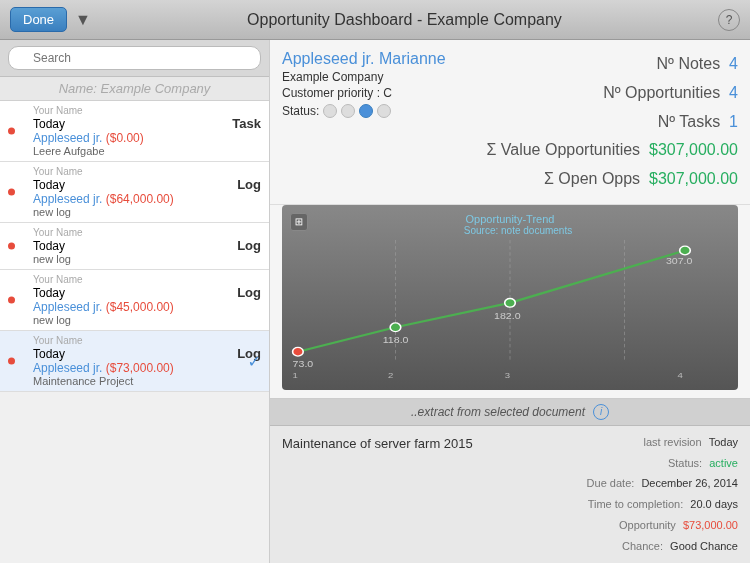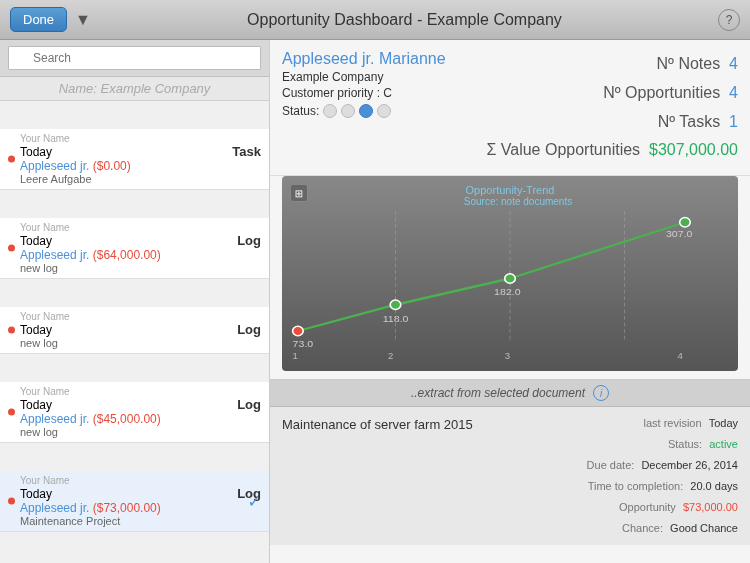--- a/index.html
+++ b/index.html
@@ -11,27 +11,27 @@
     .done-btn { background: linear-gradient(to bottom, #5a9fd4, #3a7fbf); color: white; border: 1px solid #2a6aaa; border-radius: 5px; padding: 4px 12px; font-size: 13px; cursor: pointer; }
     .filter-icon { margin-left: 8px; color: #555; font-size: 16px; }
     .help-btn { background: none; border: 1px solid #888; border-radius: 50%; width: 22px; height: 22px; font-size: 12px; color: #555; cursor: pointer; display: flex; align-items: center; justify-content: center; }
 
     
     .main-layout { display: flex; height: 523px; }
 
     
     .left-panel { width: 270px; background: #f0f0f0; border-right: 1px solid #ccc; display: flex; flex-direction: column; }
     .search-bar { padding: 6px 8px; background: #d8d8d8; border-bottom: 1px solid #c0c0c0; }
-    .search-input { width: 100%; background: white; border: 1px solid #bbb; border-radius: 1px; padding: 4px 8px 4px 24px; font-size: 12px; color: #999; position: relative; }
+    .search-input { width: 100%; background: white; border: 1px solid #bbb; border-radius: 10px; padding: 4px 8px 4px 24px; font-size: 12px; color: #999; position: relative; }
     .search-wrapper { position: relative; }
     .search-wrapper::before { content: '🔍'; position: absolute; left: 6px; top: 50%; transform: translateY(-50%); font-size: 10px; color: #999; }
     .group-header { text-align: center; color: #aaa; font-style: italic; font-size: 13px; padding: 4px; background: #e8e8e8; border-bottom: 1px solid #d0d0d0; }
 
     .list-items { overflow-y: auto; flex: 1; }
-    .list-item { background: white; border-bottom: 1px solid #ddd; padding: 4px 8px 4px 20px; position: relative; cursor: pointer; margin-top: 28px; }
+    .list-item { background: white; border-bottom: 1px solid #ddd; padding: 4px 8px 4px 33px; position: relative; cursor: pointer; }
     .list-item.selected { background: #e8f0fb; }
     .list-item .item-meta { font-size: 10px; color: #aaa; }
     .list-item .item-row { display: flex; justify-content: space-between; align-items: center; }
     .list-item .item-type { font-weight: bold; font-size: 13px; color: #333; }
     .list-item .item-link { color: #4a90d9; font-size: 12px; }
     .list-item .item-desc { font-size: 11px; color: #666; }
     .red-dot { position: absolute; left: 8px; top: 50%; transform: translateY(-50%); width: 7px; height: 7px; background: #e74c3c; border-radius: 50%; }
     .checkmark { position: absolute; right: 8px; top: 50%; transform: translateY(-50%); color: #4a90d9; font-size: 16px; }
 
     
@@ -184,20 +184,24 @@
           &nbsp;<span class="stats-value">4</span>
         </div>
         <div>
           <span class="stats-label">Nº Tasks</span>
           &nbsp;<span class="stats-value">1</span>
         </div>
         <div>
           <span class="stats-label">Σ Value Opportunities</span>
           &nbsp;<span class="stats-value green">$307,000.00</span>
         </div>
+        <div>
+          <span class="stats-label">Σ Open Opps</span>
+          &nbsp;<span class="stats-value green">$307,000.00</span>
+        </div>
       </div>
     </div>
 
     <div class="chart-area">
       <div class="chart-expand">⊞</div>
       <div class="chart-title">Opportunity-Trend</div>
       <div class="chart-subtitle">Source: note documents</div>
       <div class="chart-svg-wrapper">
         <svg width="100%" height="100%" viewBox="0 0 430 160" preserveAspectRatio="none" xmlns="http://www.w3.org/2000/svg">
 

